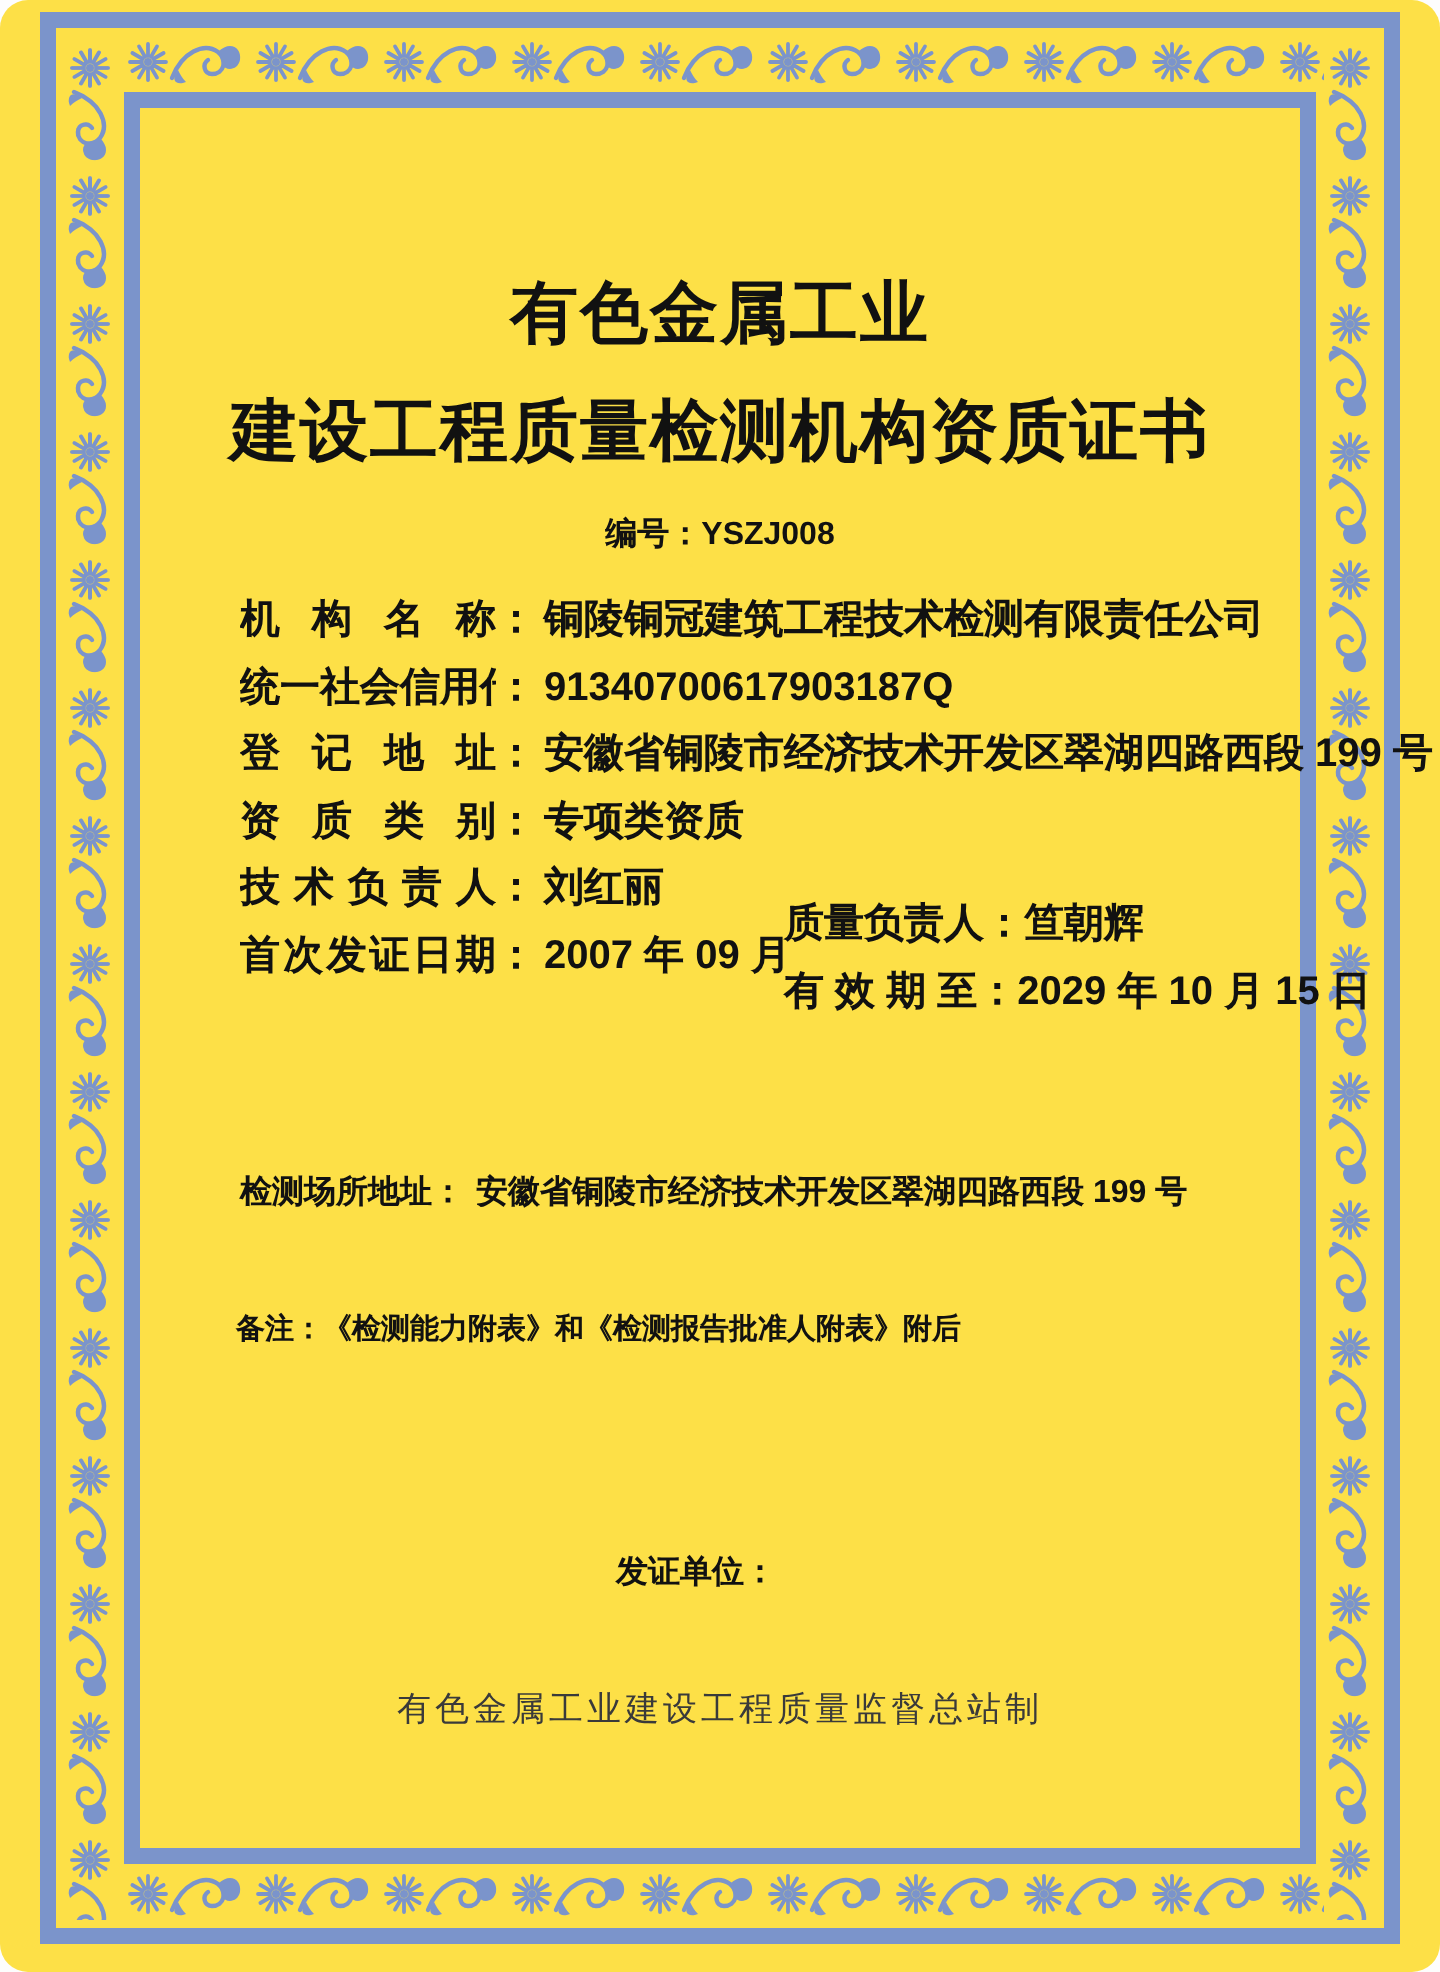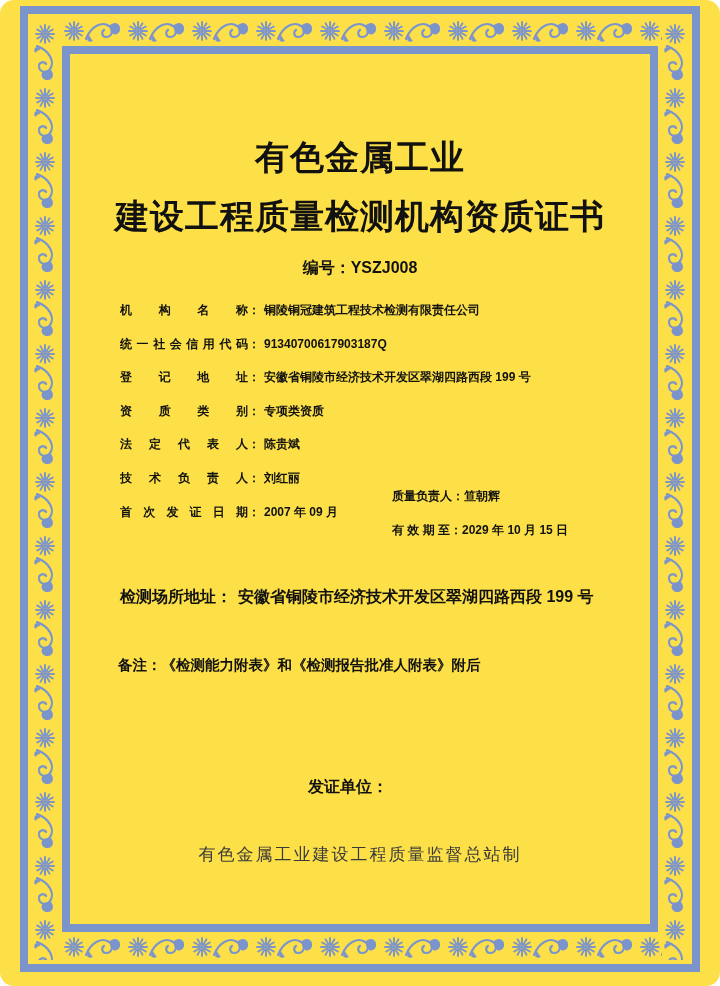--- a/index.html
+++ b/index.html
@@ -9,21 +9,21 @@
     overflow:hidden;
     border-radius:14px;
   }
   .border-svg{position:absolute;left:0;top:0;}
   .title{position:absolute;left:0;width:100%;text-align:center;
     font-weight:bold;font-size:34px;line-height:40px;letter-spacing:1px;}
   .title1{top:137px;}
   .title2{top:196px;}
   .serial{position:absolute;top:258px;left:0;width:100%;text-align:center;
     font-size:16px;font-weight:bold;line-height:20px;}
-  .info{position:absolute;left:120px;top:294px;font-size:12px;font-weight:bold;}
+  .info{position:absolute;left:120px;top:294px;font-size:20px;font-weight:bold;}
   .row{position:relative;height:33.6px;line-height:33.6px;white-space:nowrap;}
   .lbl{display:inline-block;width:128px;text-align:justify;text-align-last:justify;
     vertical-align:top;overflow:hidden;}
   .val{margin-left:4px;}
   .pair2{position:absolute;left:272px;top:0;margin-top:18px;}
   .site{position:absolute;left:120px;top:586px;font-size:16px;font-weight:bold;line-height:22px;}
   .site .val{margin-left:6px;}
   .remark{position:absolute;left:118px;top:655px;font-size:14.5px;font-weight:bold;line-height:20px;}
   .issue-unit{position:absolute;left:308px;top:777px;font-size:16px;font-weight:bold;line-height:20px;}
   .issue-date{position:absolute;left:308px;top:770px;font-size:16px;font-weight:bold;line-height:20px;}
@@ -77,21 +77,20 @@
   <div class="info">
 
     <div class="row"><span class="lbl">机构名称</span><span>：</span><span class="val">铜陵铜冠建筑工程技术检测有限责任公司</span></div>
 
     <div class="row"><span class="lbl">统一社会信用代码</span><span>：</span><span class="val">91340700617903187Q</span></div>
 
     <div class="row"><span class="lbl">登记地址</span><span>：</span><span class="val">安徽省铜陵市经济技术开发区翠湖四路西段 199 号</span></div>
 
     <div class="row"><span class="lbl">资质类别</span><span>：</span><span class="val">专项类资质</span></div>
 
-    <div class="row"><span class="lbl">法定代表人</span><span>：</span><span class="val">陈贵斌</span></div>
 
     <div class="row"><span class="lbl">技术负责人</span><span>：</span><span class="val">刘红丽</span><span class="pair2"><span>质量负责人</span><span>：</span><span>笪朝辉</span></span></div>
 
     <div class="row"><span class="lbl">首次发证日期</span><span>：</span><span class="val">2007 年 09 月</span><span class="pair2"><span>有 效 期 至</span><span>：</span><span>2029 年 10 月 15 日</span></span></div>
 
   </div>
 
   <div class="site"><span>检测场所地址</span><span>：</span><span class="val">安徽省铜陵市经济技术开发区翠湖四路西段 199 号</span></div>
 
   <div class="remark">备注：《检测能力附表》和《检测报告批准人附表》附后</div>

